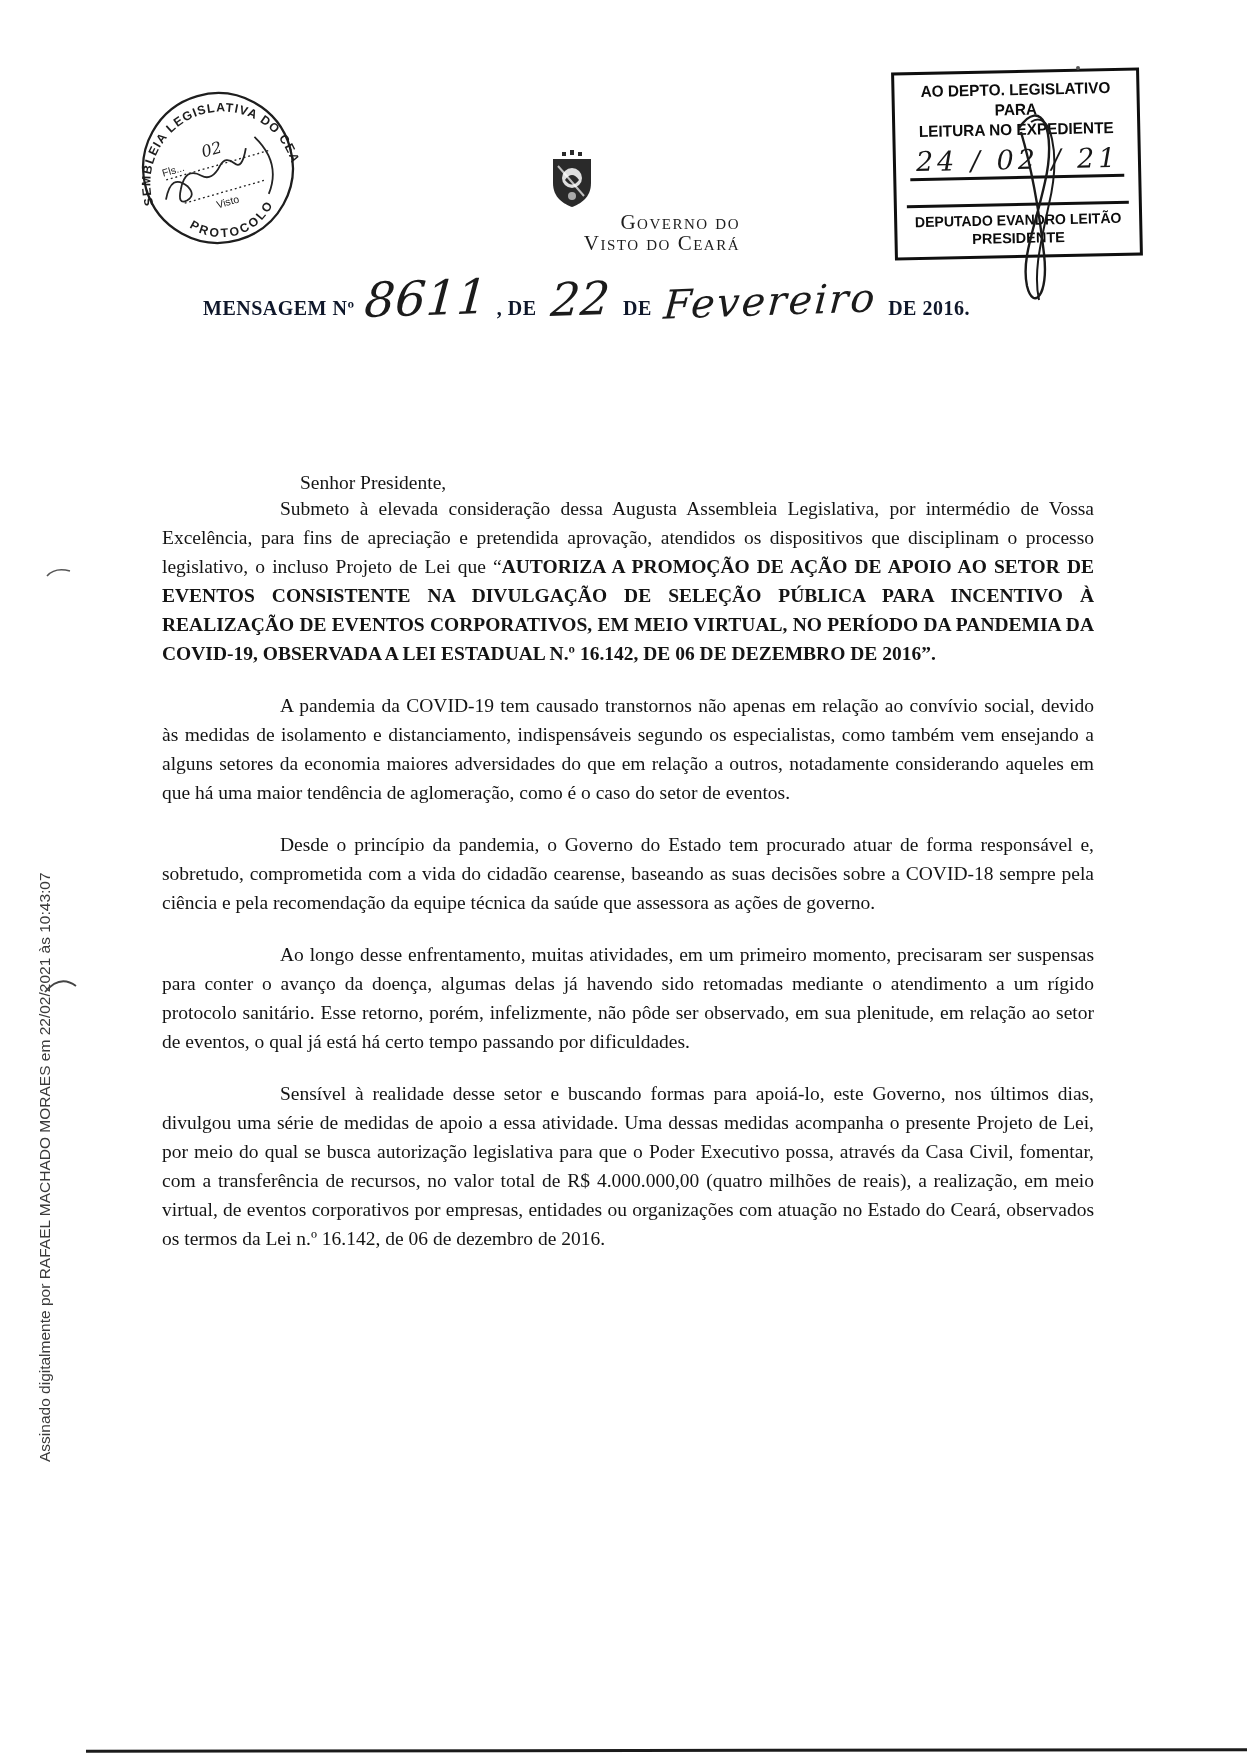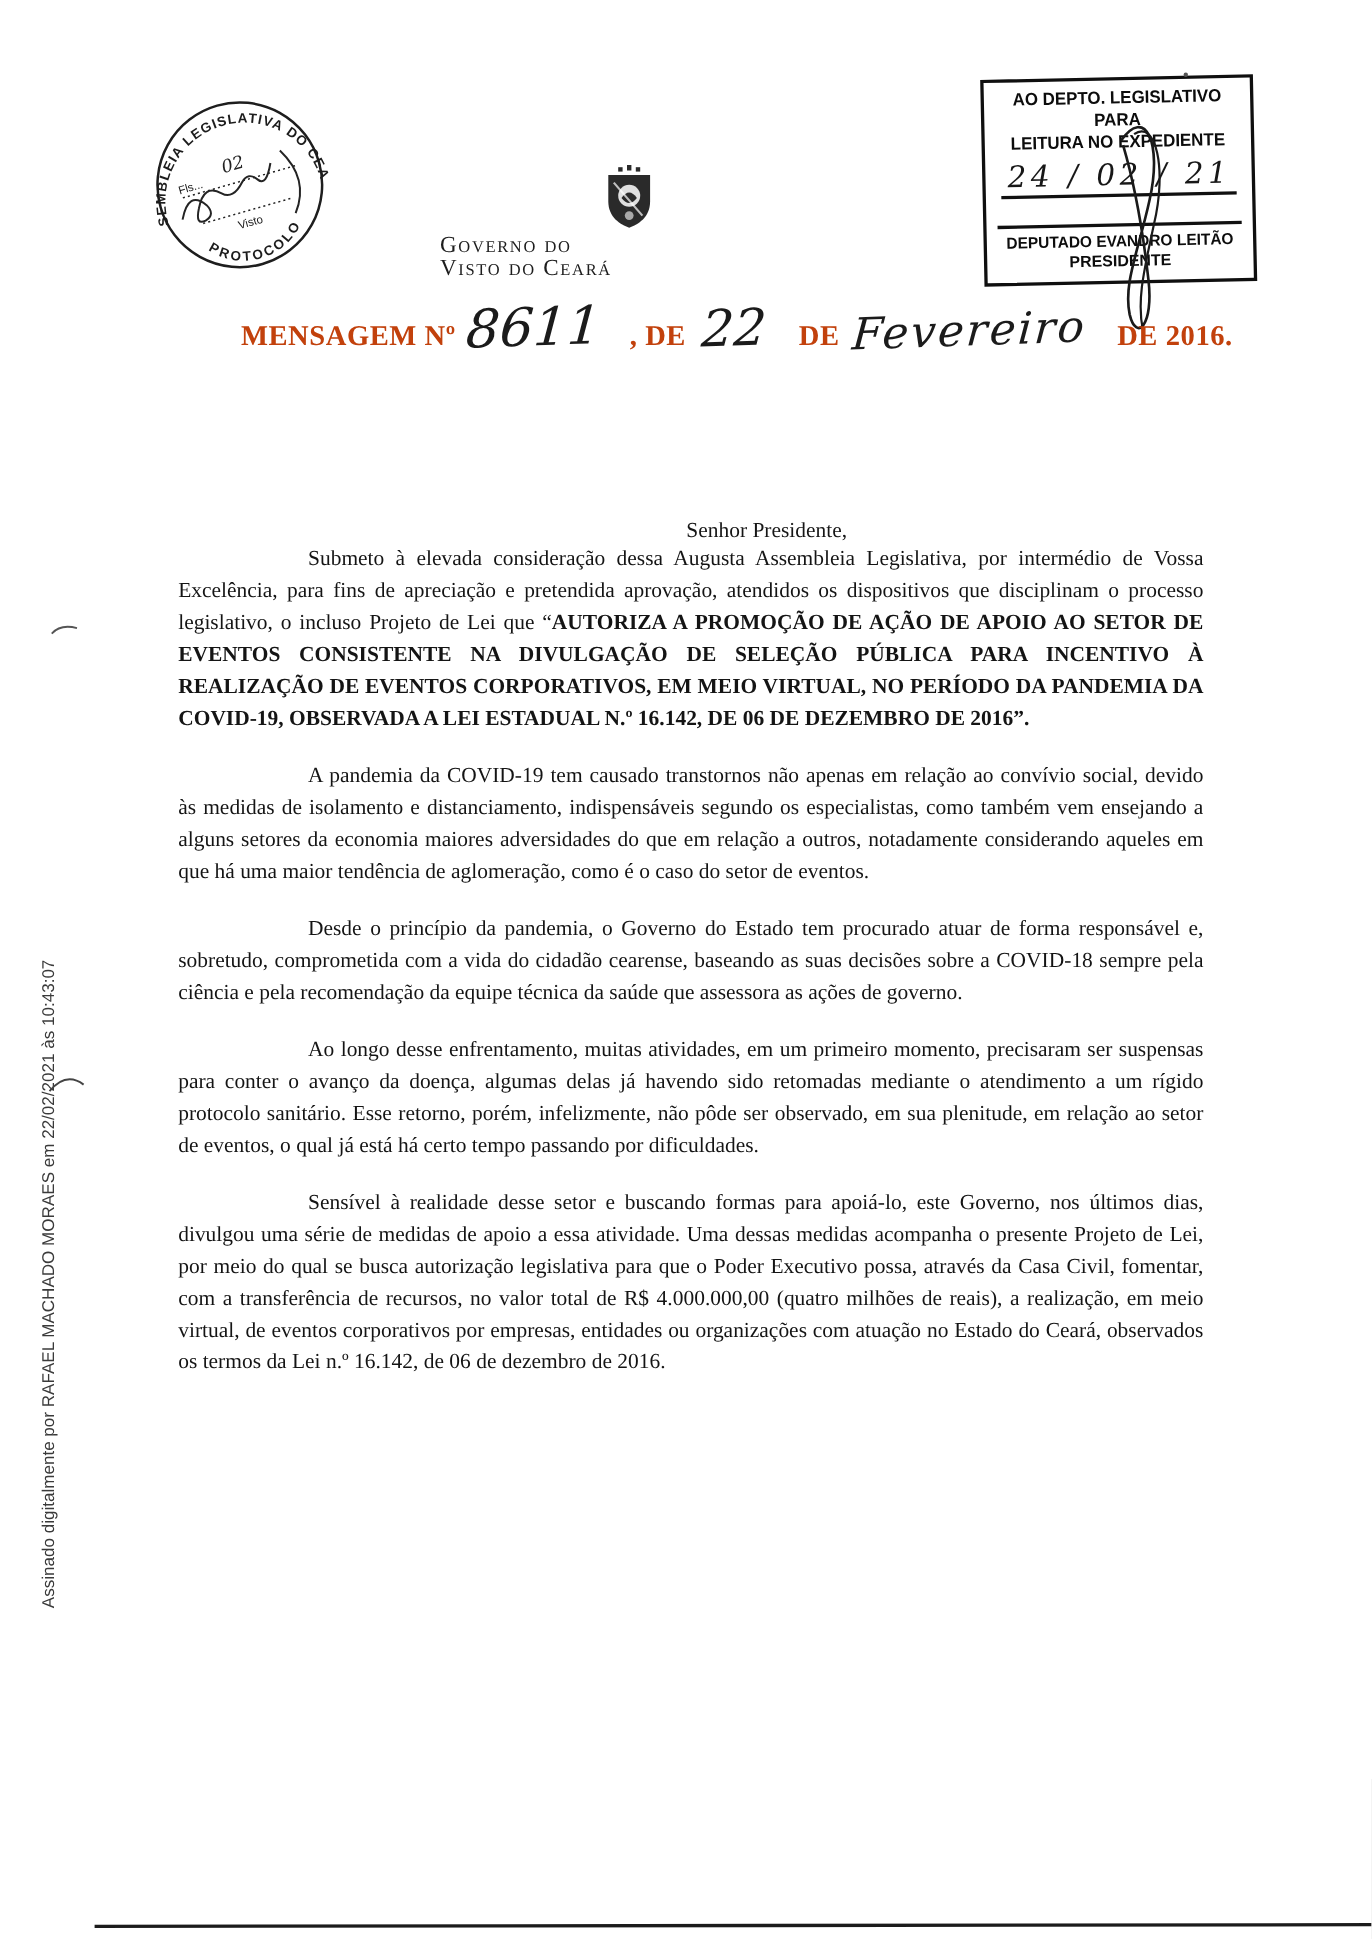--- a/index.html
+++ b/index.html
@@ -9,21 +9,21 @@
     font-family:"Liberation Serif", serif;
   }
   
   .stamp-protocol{
     position:absolute;left:118px;top:78px;width:200px;height:180px;
     transform:rotate(-16deg);
   }
   
   .crest{position:absolute;left:548px;top:150px;width:48px;height:62px;}
   .gov-title{
-    position:absolute;left:400px;top:212px;width:340px;text-align:left;
+    position:absolute;left:400px;top:212px;width:340px;text-align:right;
     font-variant:small-caps;letter-spacing:1.5px;line-height:21px;
     font-size:21px;color:#1d1d1d;
   }
   
   .stamp-exped{
     position:absolute;left:893px;top:70px;width:248px;height:188px;
     border:3px solid #0f0f0f;box-sizing:border-box;
     transform:rotate(-1.2deg);
     font-family:"Liberation Sans", sans-serif;font-weight:bold;color:#0c0c0c;
     text-align:center;
@@ -39,34 +39,33 @@
   .stamp-exped .rule2{margin:24px 10px 0 10px;border-bottom:3px solid #101010;}
   .stamp-exped .name{margin-top:5px;font-size:14.5px;line-height:18px;transform:scaleX(.97);}
   .stamp-exped .title{font-size:14.5px;line-height:18px;}
   .exped-sign{position:absolute;left:893px;top:70px;width:248px;height:245px;pointer-events:none;}
   
   .message-line{
     position:absolute;left:203px;top:270px;width:860px;height:80px;
     white-space:nowrap;
   }
   .message-line .cap{
-    font-weight:bold;font-size:26px;letter-spacing:.5px;color:#c2410c;
+    font-weight:bold;font-size:20px;letter-spacing:.5px;color:#0f172a;
     vertical-align:baseline;
-    margin-left:16px;
   }
   .hand{
     font-family:"DejaVu Serif", serif;font-style:italic;color:#1b1b1b;
     display:inline-block;transform:skewX(-6deg) rotate(-2deg);
   }
   .hand-number{font-size:48px;margin:0 6px;}
   .hand-day{font-size:46px;margin:0 10px;}
   .hand-month{font-size:40px;margin:0 8px;letter-spacing:2px;}
   
   .doc-body{position:absolute;left:162px;top:472px;width:932px;}
-  .salutation{margin:0 0 0 138px;font-size:19.5px;text-align:center;}
+  .salutation{margin:0 0 0 138px;font-size:19.5px;}
   .doc-body p.para{
     margin:0 0 23px 0;text-align:justify;text-indent:118px;
     font-size:19.5px;line-height:29px;color:#141414;
   }
   .doc-body p.para.first{}
   .doc-body .b{font-weight:bold;}
   
   .vertical-sign{
     position:absolute;left:36px;top:1462px;transform:rotate(-90deg);
     transform-origin:0 0;white-space:nowrap;

